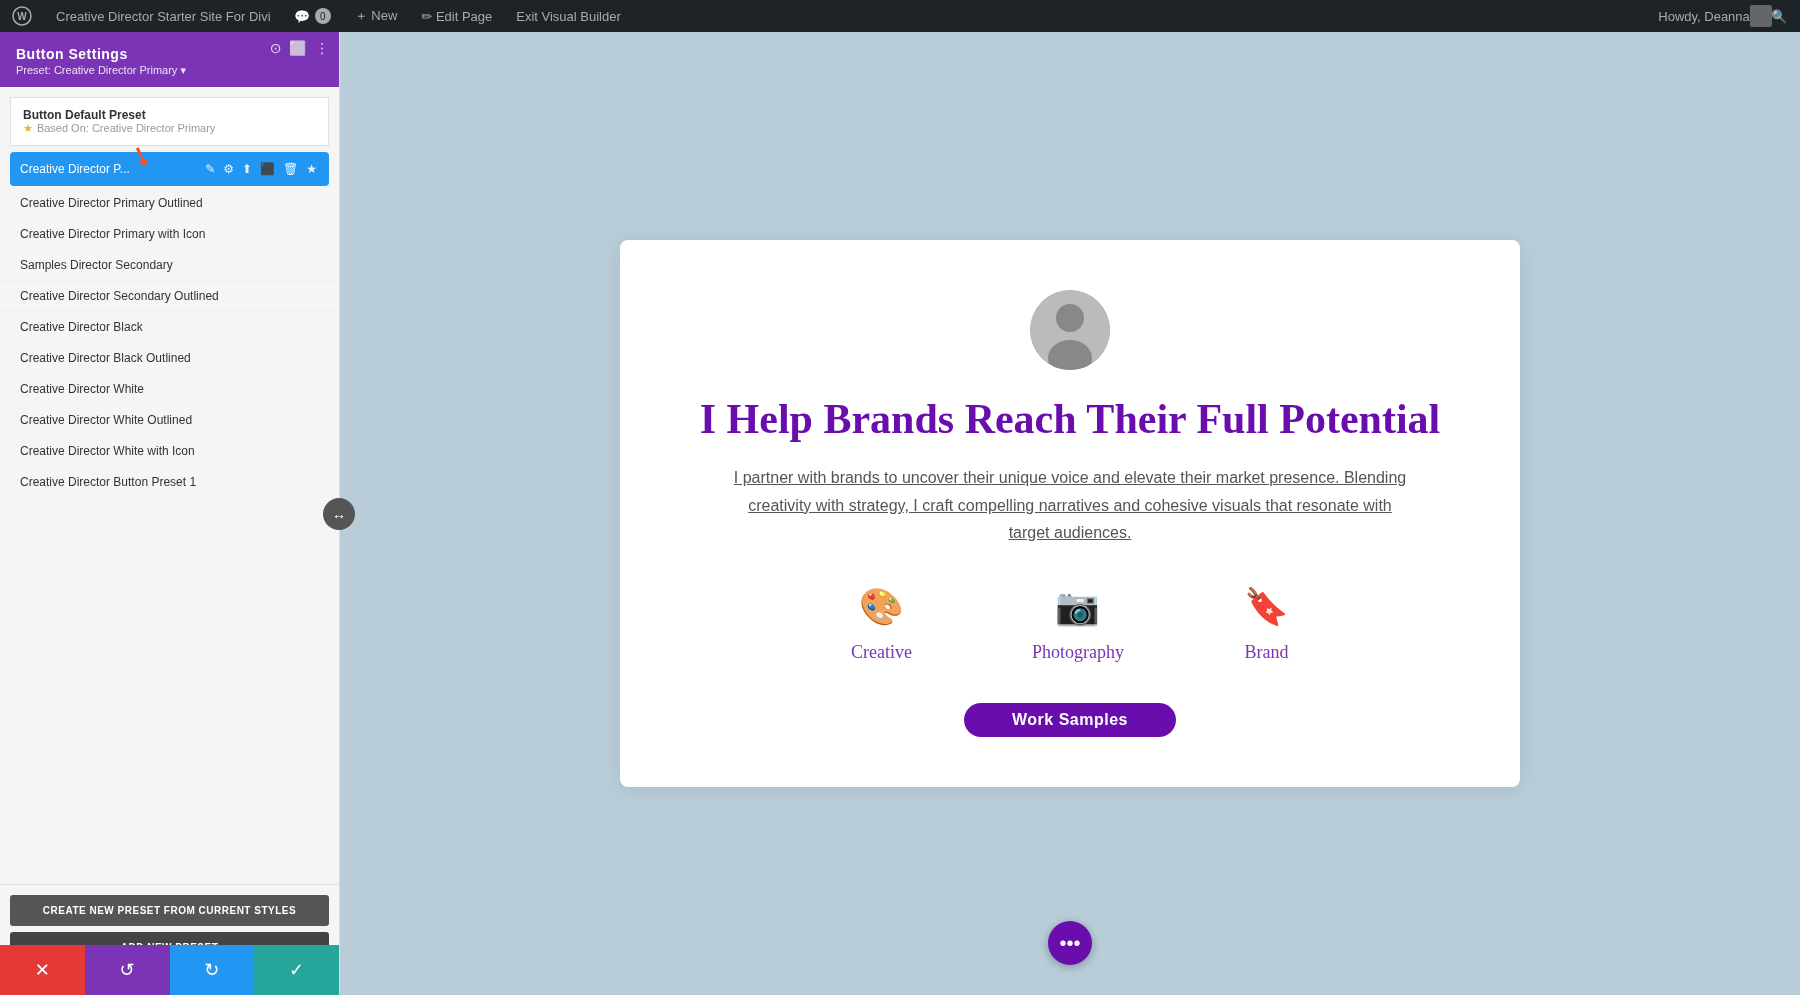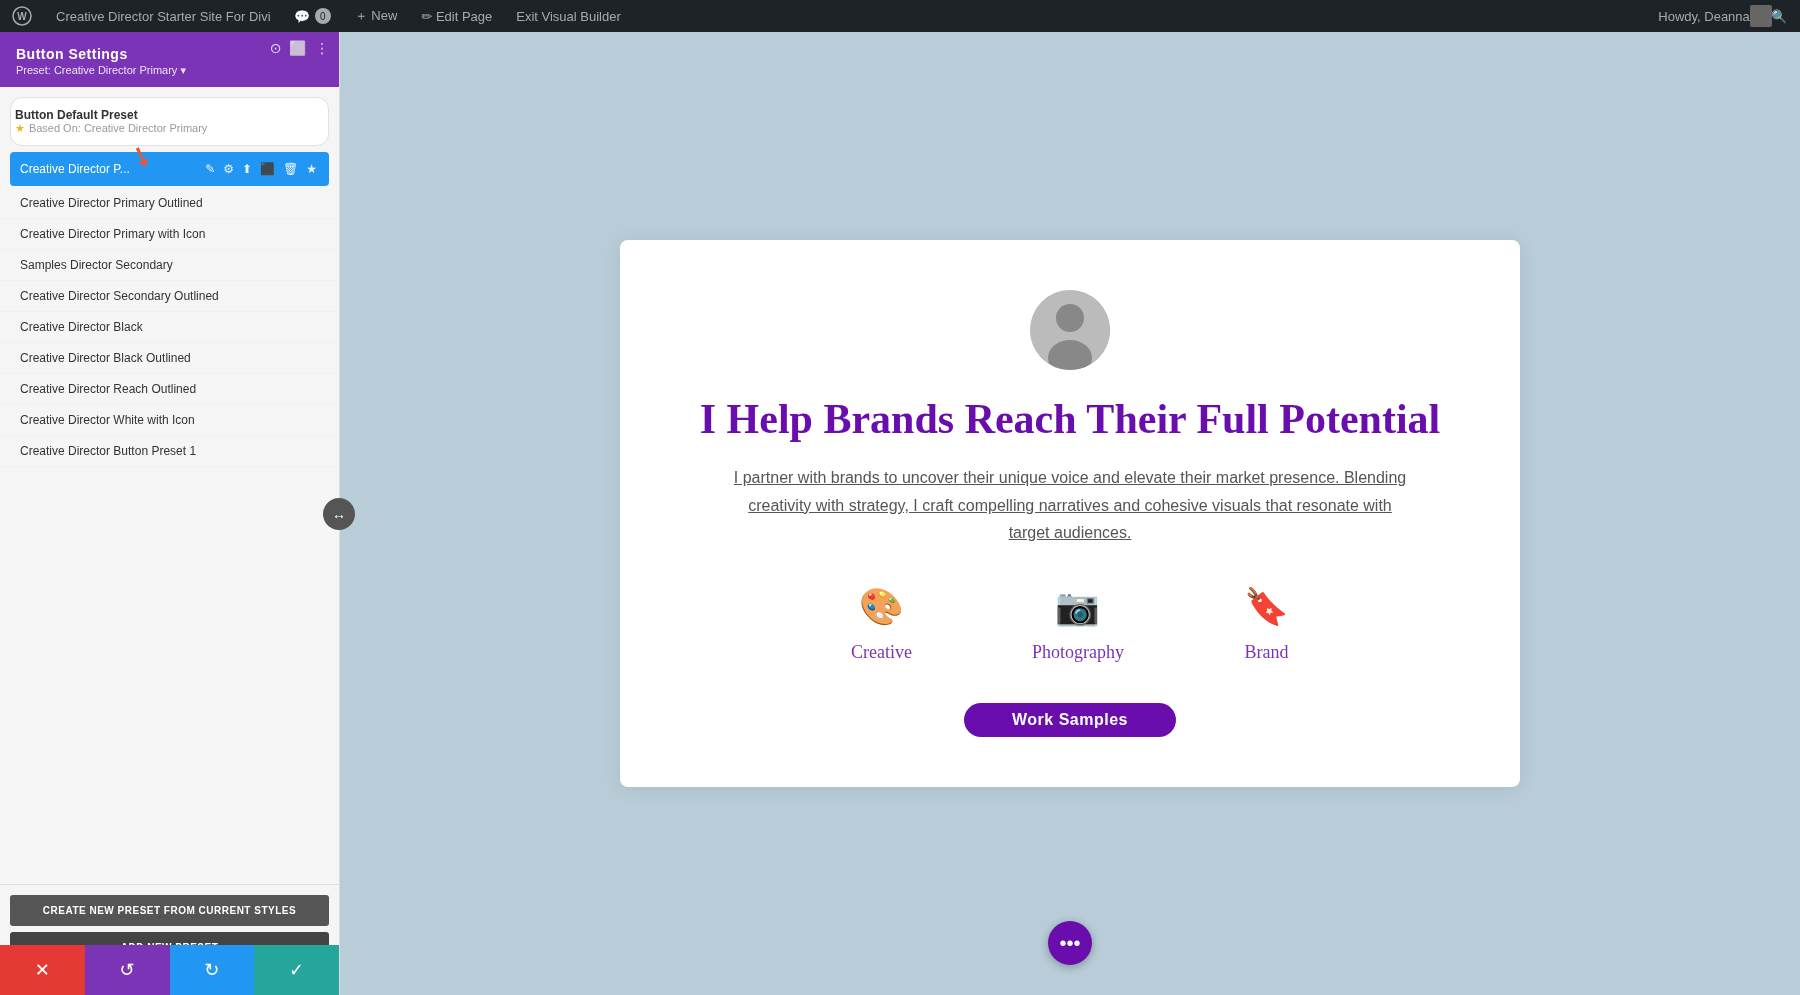--- a/index.html
+++ b/index.html
@@ -55,22 +55,22 @@
       position: absolute; top: 8px; right: 10px;
       display: flex; gap: 8px; align-items: center;
     }
     #panel-header .header-icon { color: rgba(255,255,255,0.8); cursor: pointer; font-size: 14px; }
 
     
     #panel-content { flex: 1; overflow-y: auto; padding: 10px 0; }
 
     
     #default-preset-section {
-      background: #fff; margin: 0 10px 6px; padding: 10px 4px;
-      border-radius: 12px; border: 1px solid #e0e0e0;
+      background: #fff; margin: 0 10px 6px; padding: 10px 12px;
+      border-radius: 0; border: 1px solid #e0e0e0;
     }
     #default-preset-section .default-label { font-size: 12px; font-weight: 600; color: #333; }
     #default-preset-section .based-on { font-size: 11px; color: #999; margin-top: 0; }
     #default-preset-section .star-icon { color: #f0b429; margin-right: 4px; }
 
     
     #arrow-indicator {
       position: absolute; top: 108px; left: 130px; font-size: 28px; color: #e53;
       pointer-events: none; z-index: 10; transform: rotate(20deg);
     }
@@ -241,21 +241,22 @@
           </div>
         </div>
 
         <div id="preset-list">
             <div class="preset-item">Creative Director Primary Outlined</div>
             <div class="preset-item">Creative Director Primary with Icon</div>
             <div class="preset-item">Samples Director Secondary</div>
             <div class="preset-item">Creative Director Secondary Outlined</div>
             <div class="preset-item">Creative Director Black</div>
             <div class="preset-item">Creative Director Black Outlined</div>
-            <div class="preset-item">Creative Director Reach Outlined</div>
+            <div class="preset-item">Creative Director White</div>
+            <div class="preset-item">Creative Director White Outlined</div>
             <div class="preset-item">Creative Director White with Icon</div>
             <div class="preset-item">Creative Director Button Preset 1</div>
           </div>
 
       </div>
     </div>
 
     <div id="panel-footer">
       <button id="btn-create-preset">CREATE NEW PRESET FROM CURRENT STYLES</button>
       <button id="btn-add-preset">ADD NEW PRESET</button>

